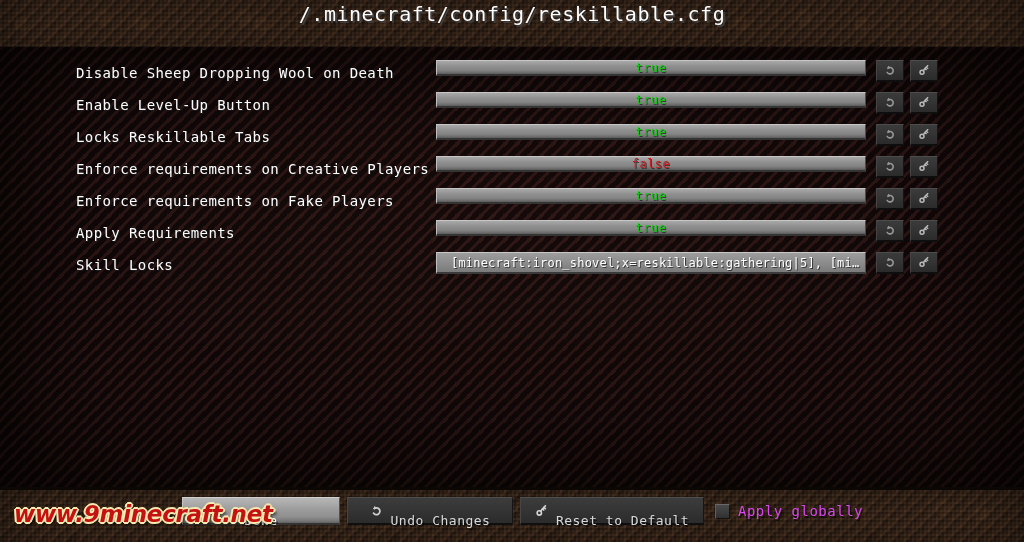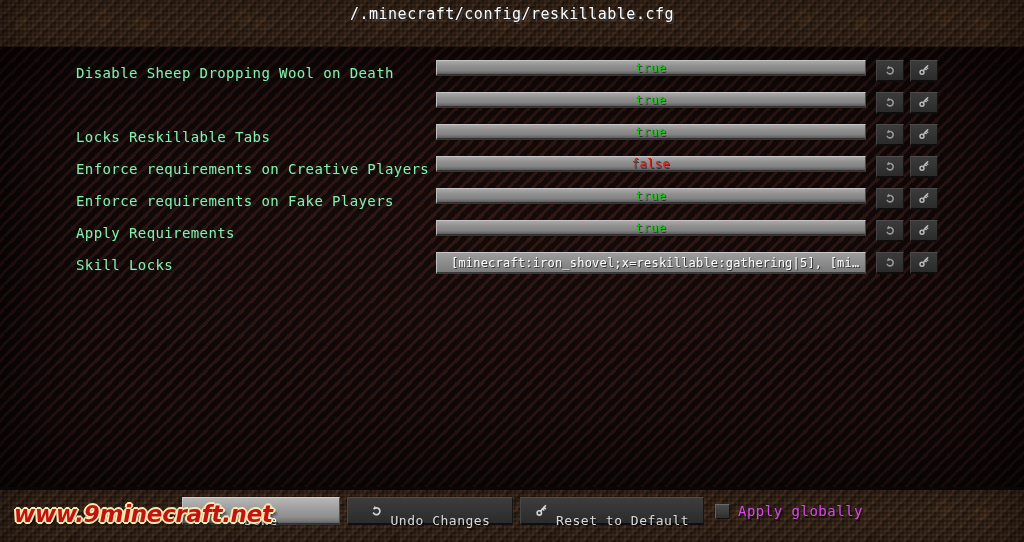--- a/index.html
+++ b/index.html
@@ -82,21 +82,21 @@
   .title-wrap {
     position: absolute;
     top: 5px;
     left: 0;
     width: 1024px;
     text-align: center;
     pointer-events: none;
   }
   .title-line {
     color: #ffffff;
-    font-size: 15px;
+    font-size: 20px;
     line-height: 18px;
     letter-spacing: 0.5px;
     text-shadow: 2px 2px 0 #3f3f3f;
   }
   .title-sub {
     color: #ffffff;
     font-size: 15px;
     line-height: 18px;
     letter-spacing: 0.5px;
     text-shadow: 2px 2px 0 #3f3f3f;
@@ -115,21 +115,21 @@
     margin-bottom: 0px;
     display: flex;
     align-items: center;
   }
   .row-label {
     position: absolute;
     left: 76px;
     top: 0;
     height: 32px;
     line-height: 32px;
-    color: #86efac;
+    color: #ffffff;
     font-size: 14px;
     letter-spacing: 0.4px;
     text-shadow: 1px 1px 0 #1a1a1a;
     white-space: nowrap;
   }
 
   
   .value-btn {
     position: absolute;
     left: 436px;
@@ -334,20 +334,21 @@
         <svg width="13" height="13" viewBox="0 0 13 13">
           <path d="M9.6 1.8 L5.2 6.6" stroke="#b9b9b9" stroke-width="1.5" stroke-linecap="square"></path>
           <path d="M8.2 3.2 L9.6 4.3" stroke="#b9b9b9" stroke-width="1.4" stroke-linecap="square"></path>
           <path d="M6.9 4.6 L8.1 5.6" stroke="#b9b9b9" stroke-width="1.4" stroke-linecap="square"></path>
           <circle cx="4.0" cy="8.3" r="2.0" fill="none" stroke="#b9b9b9" stroke-width="1.5"></circle>
         </svg>
       </div>
     </div>
 
     <div class="row">
+      <div class="row-label">Enable Level-Up Button</div>
       <div class="value-btn">
         <span class="val true">true</span>
       </div>
       <div class="icon-btn undo">
         <svg width="13" height="13" viewBox="0 0 13 13">
           <path d="M4 4.2 A3.2 3.2 0 1 1 3.4 8.6" fill="none" stroke="#9a9a9a" stroke-width="1.6" stroke-linecap="square"></path>
           <path d="M4.4 1.6 L3.2 4.4 L6.1 4.3 Z" fill="#9a9a9a"></path>
         </svg>
       </div>
       <div class="icon-btn reset">

